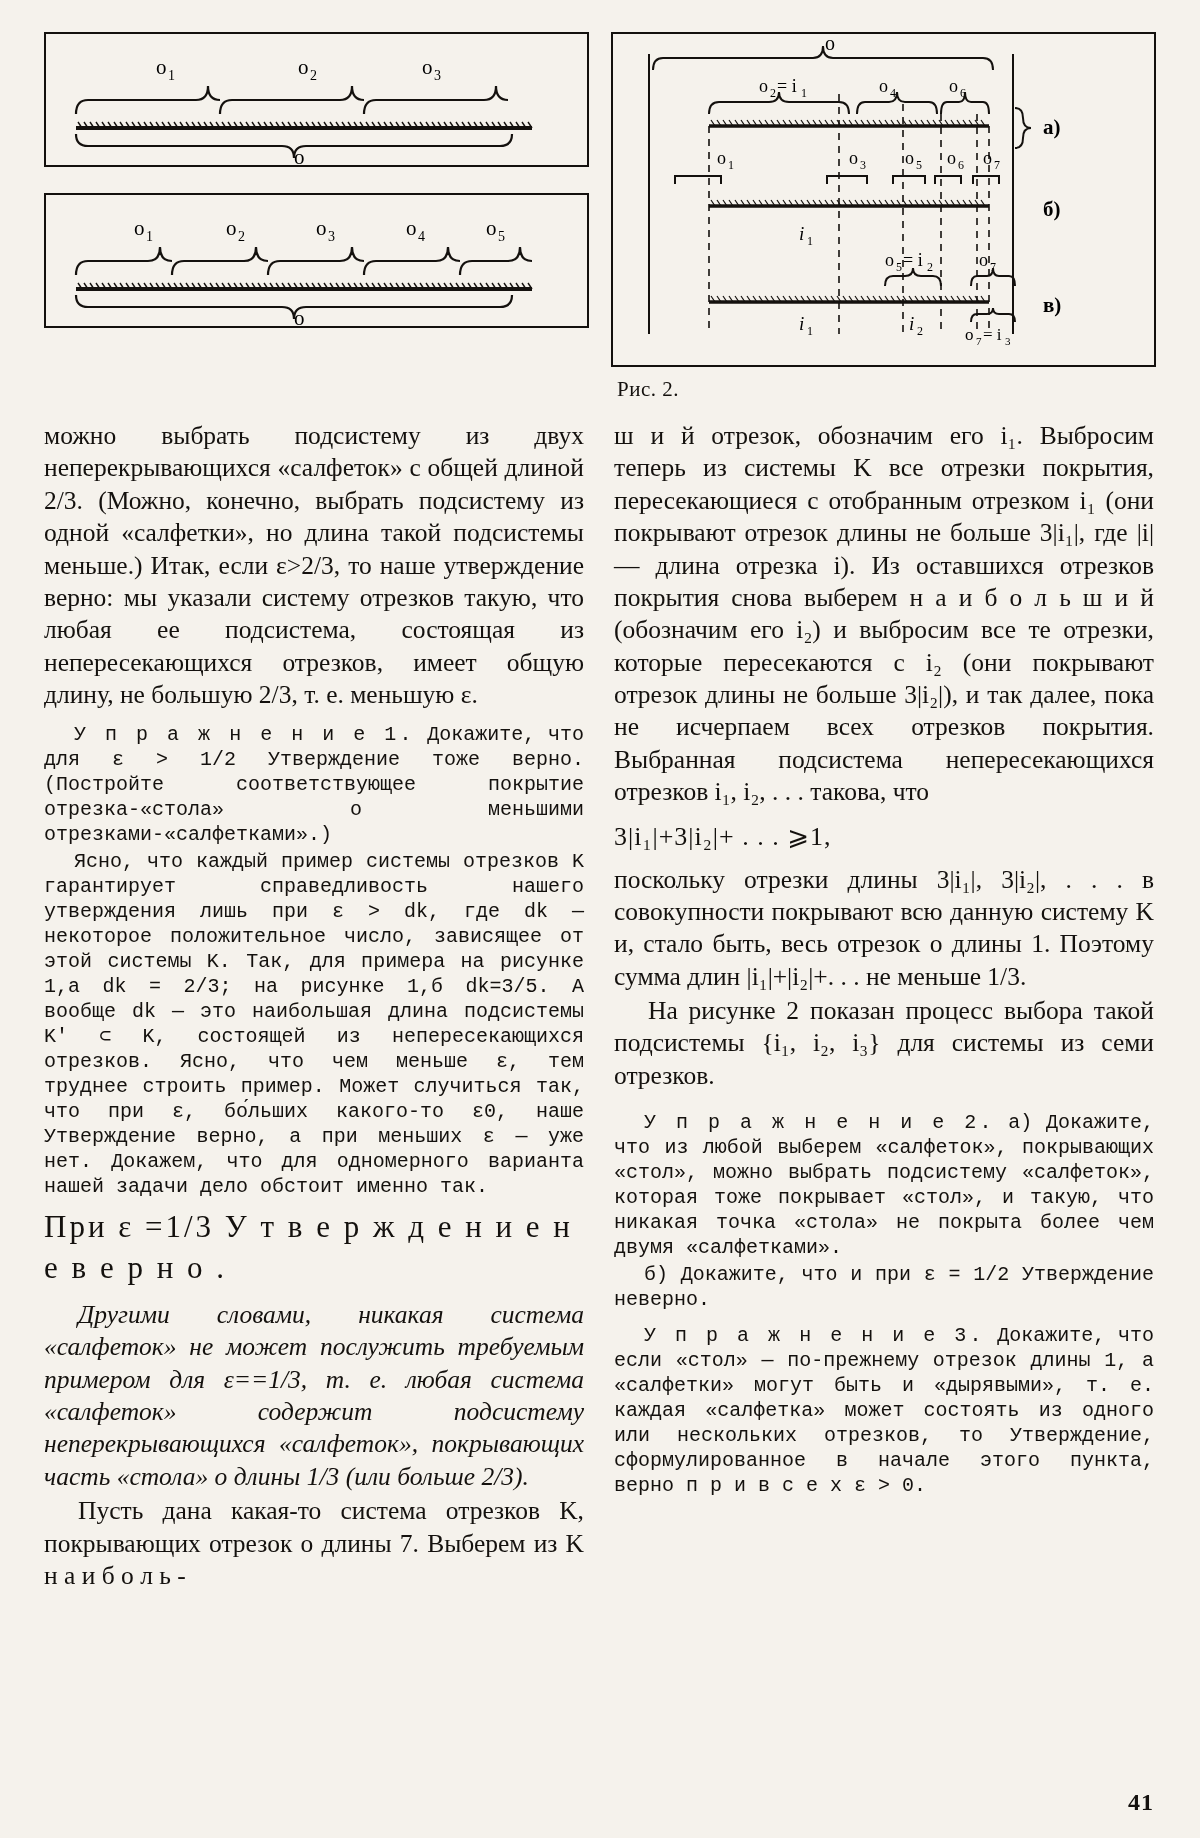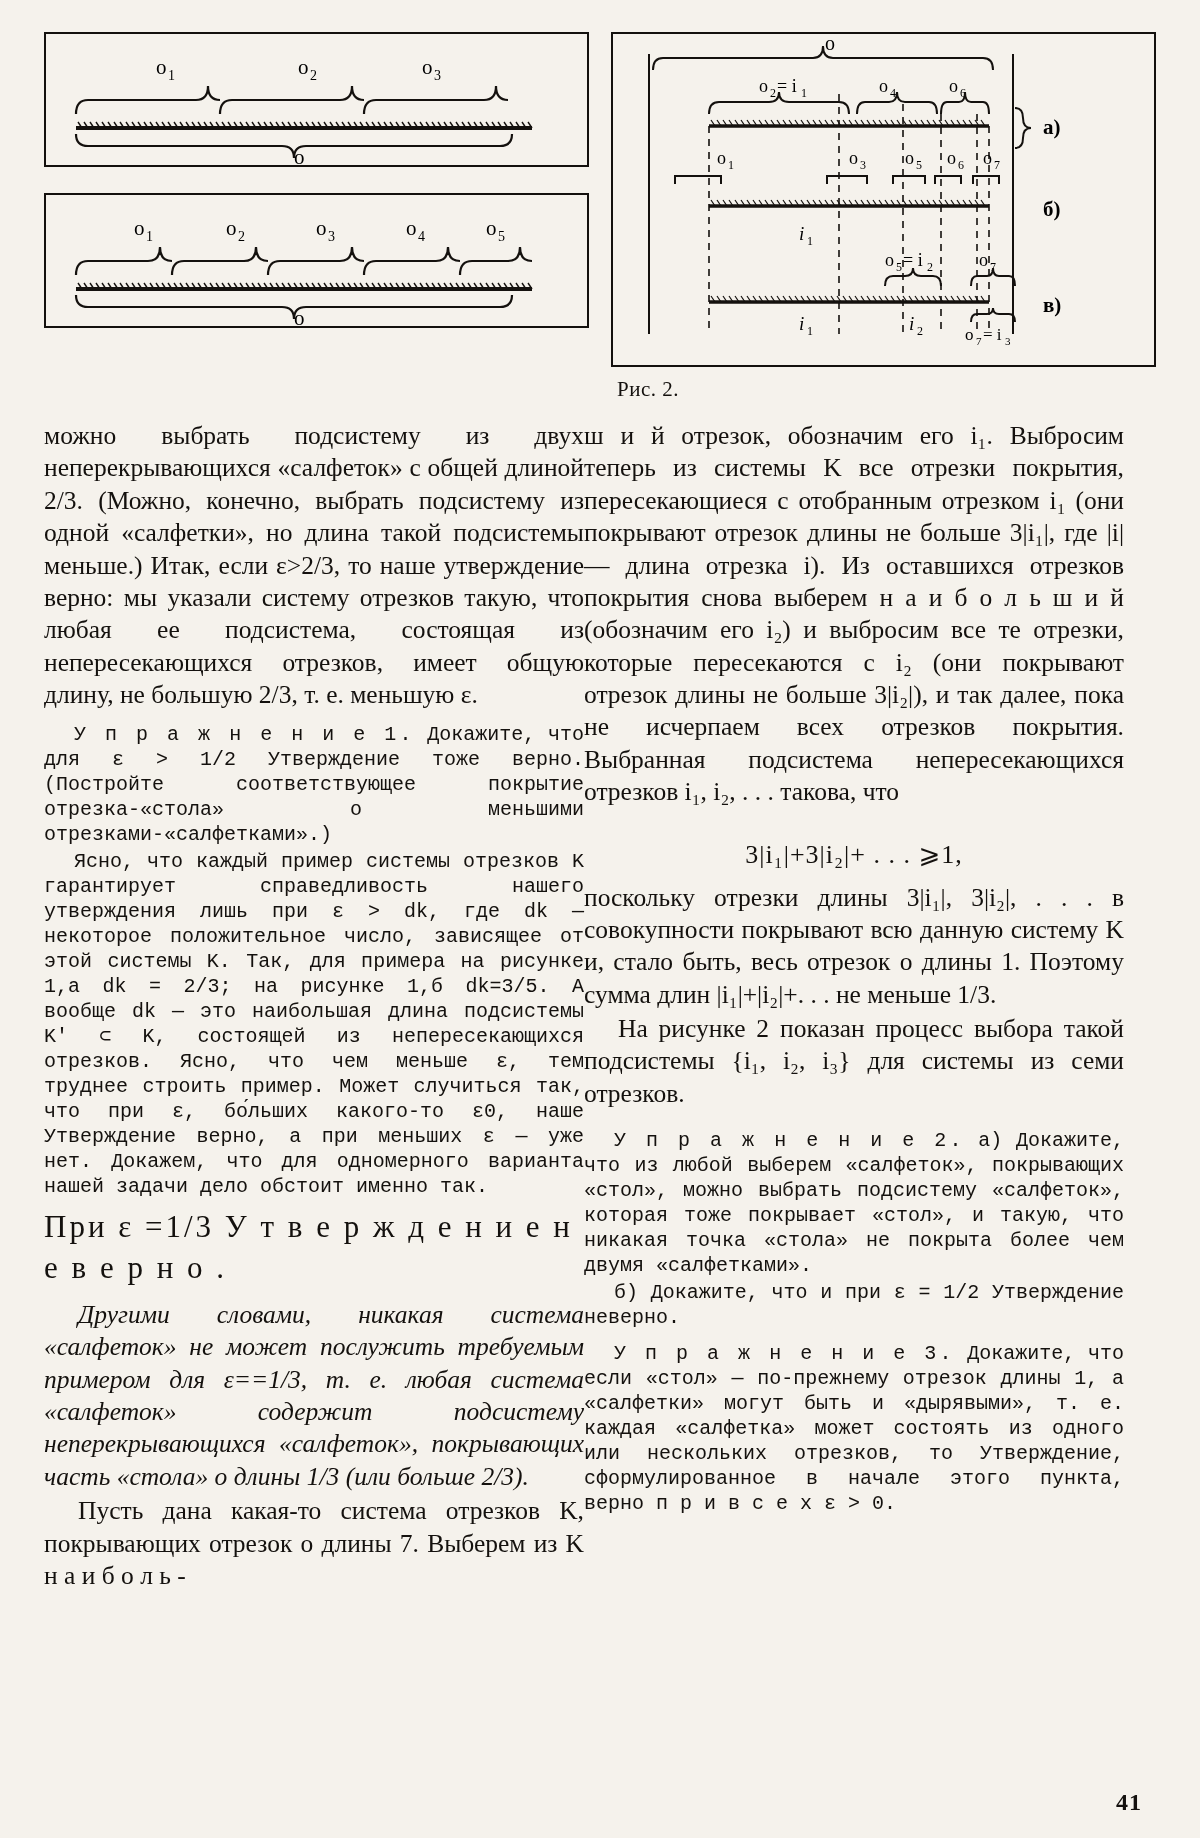--- a/index.html
+++ b/index.html
@@ -28,46 +28,46 @@
   }
   .fig1a{height:135px;margin-top:8px;}
   .fig1b{height:135px;margin-top:26px;}
   .fig2{height:335px;margin-top:8px;}
   .figcap{
     font-size:21px;margin:10px 0 0 6px;letter-spacing:.5px;
   }
   svg{display:block;}
   
   .cols{
-    display:flex;margin-top:18px;
+    display:flex;gap:30px;margin-top:18px;
   }
   .col{width:540px;}
   p{margin:0 0 2px 0;}
   .big{
     font-size:25.5px;line-height:1.27;text-align:justify;
     text-indent:0;
     hyphens:none;
   }
   .big.ind{text-indent:34px;}
   .small{
     font-size:20px;line-height:1.25;text-align:justify;
     text-indent:30px;
     font-family:Liberation Mono, monospace;
   }
   .ital{font-style:italic;}
   .spaced{letter-spacing:3.2px;}
   .bold-h{font-size:31px;line-height:1.3;letter-spacing:3px;margin-top:8px;}
   .center-eq{
-    text-align:center;font-size:26px;margin:30px 0 12px 0;
+    font-size:26px;margin:12px 0 12px 0;
     letter-spacing:1px;
   }
   .gap{height:16px;}
   .gap-s{height:9px;}
   .pagenum{
-    position:absolute;right:58px;bottom:22px;
+    position:absolute;right:46px;bottom:22px;
     font-size:24px;font-weight:bold;letter-spacing:1px;
   }
 </style>
 </head>
 <body>
 
 <div class="page">
 
   <div class="figs">
 

